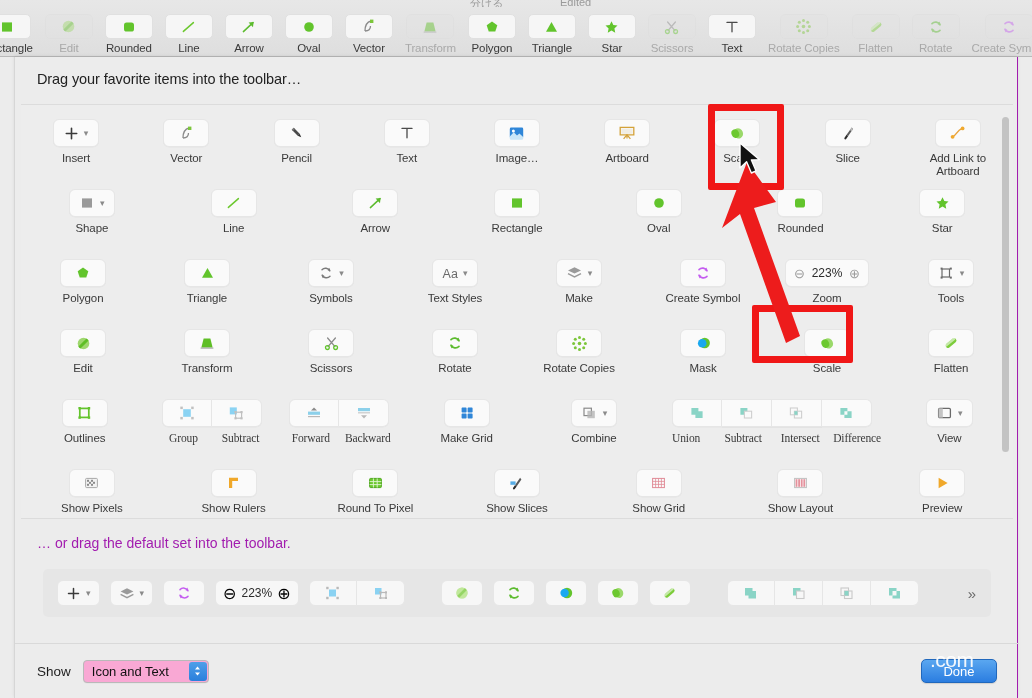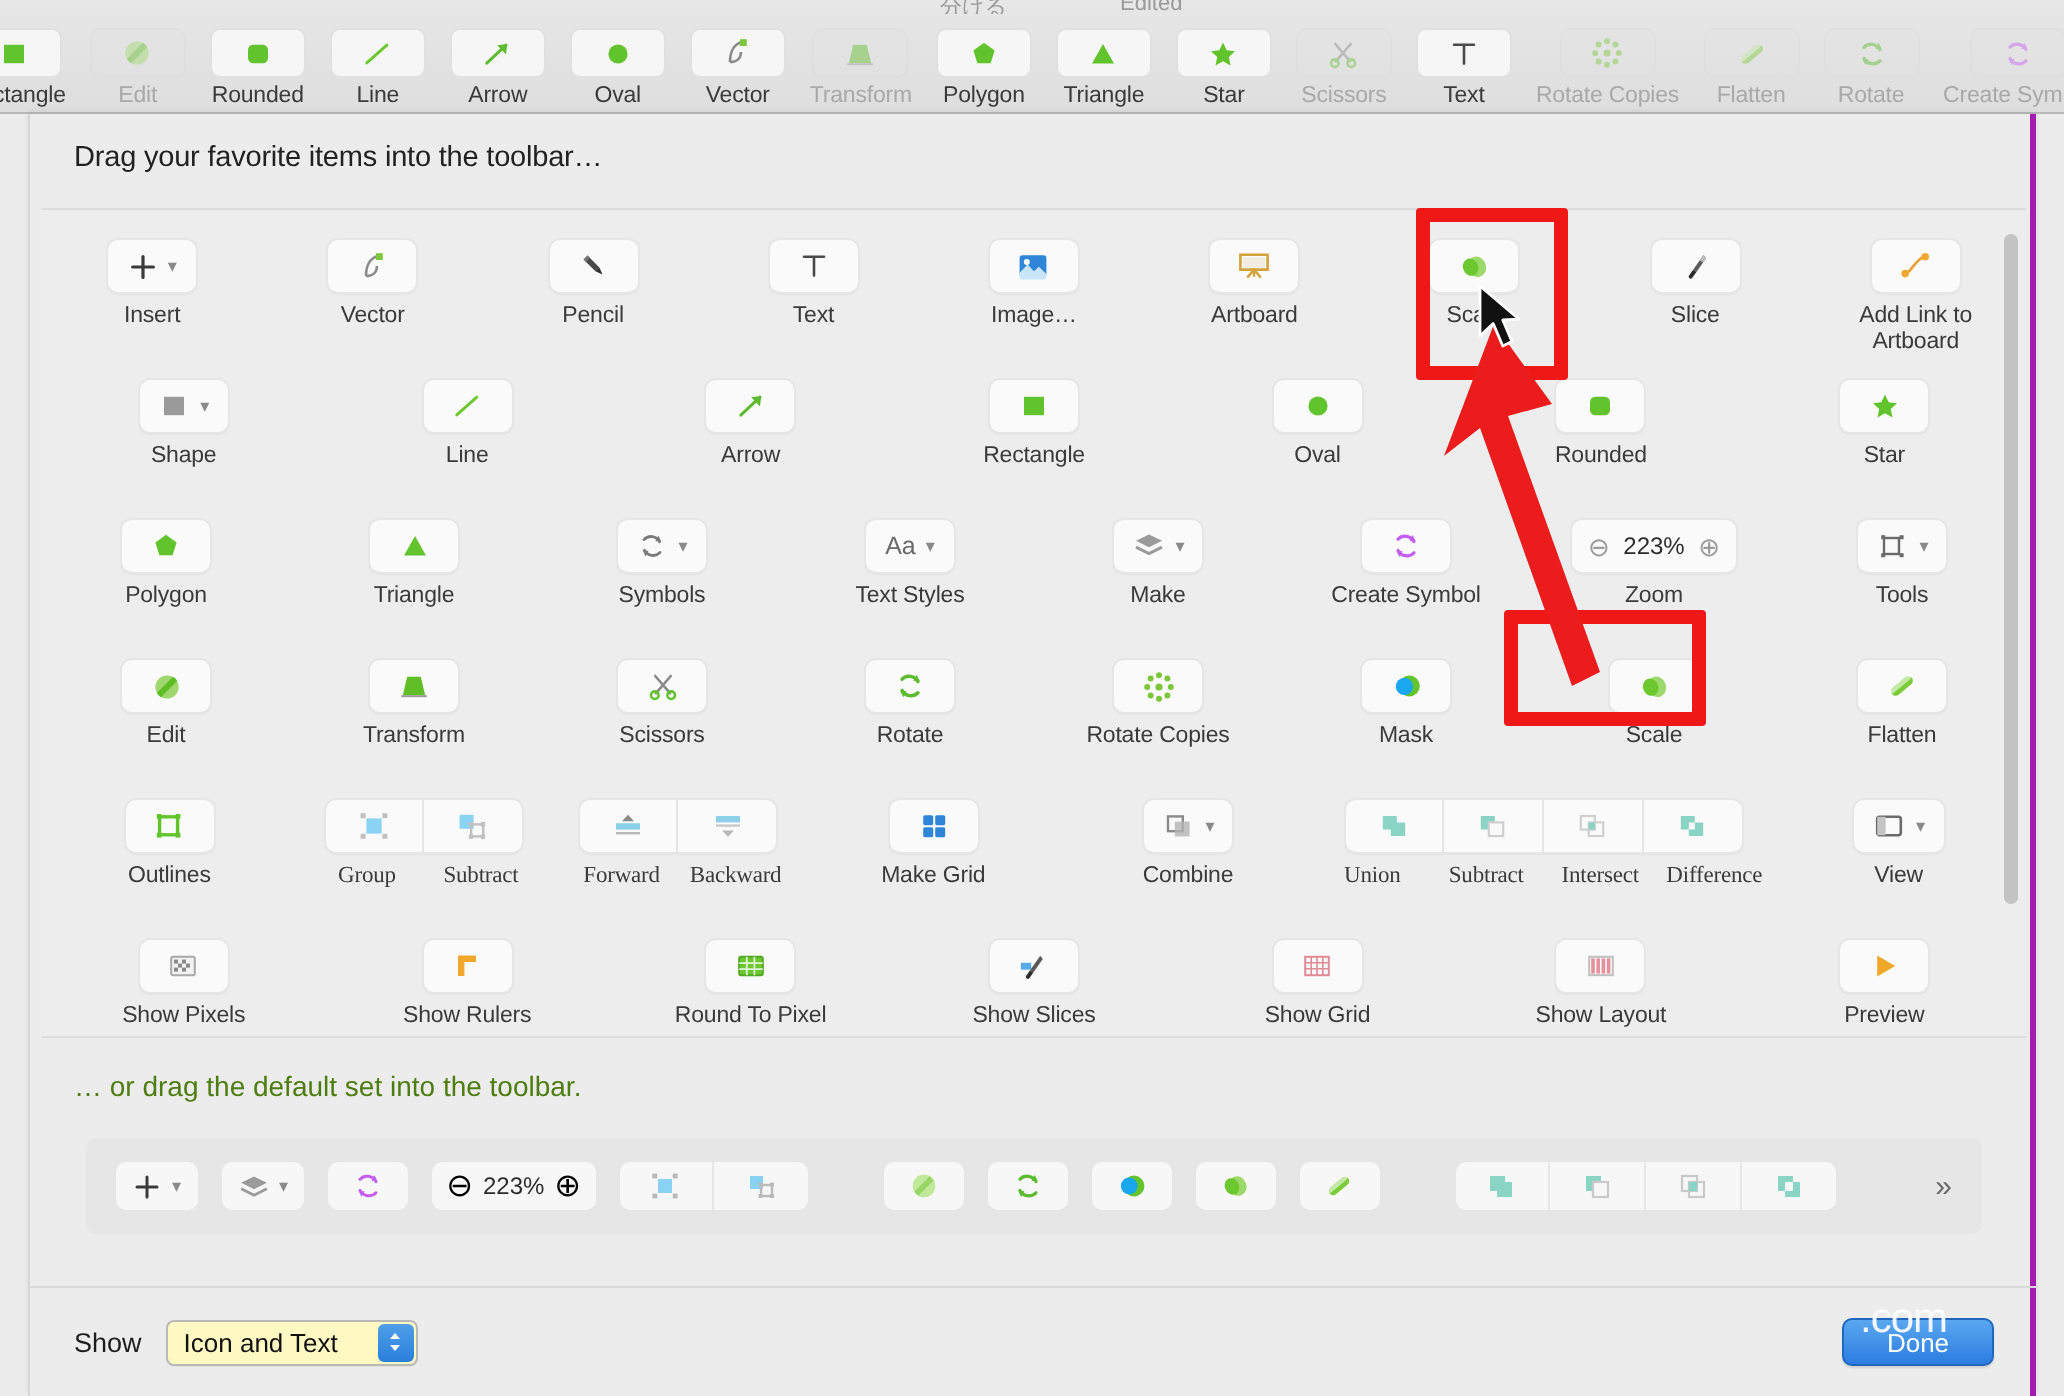--- a/index.html
+++ b/index.html
@@ -38,21 +38,21 @@
   .app-tb-topstrip {
     position: absolute; left: 0; top: 0; width: 1032px; height: 7px;
     overflow: hidden; font-size: 11px; color: #9a9a9a;
   }
   .app-tb-topstrip span { position: absolute; top: -4px; }
 
   
   .sheet {
     position: absolute; left: 14px; top: 57px; width: 1004px; height: 641px;
     background: #ececec;
-    border-left: 1px solid #d6d6d6; border-right: 3px solid #a21caf;
+    border-left: 1px solid #d6d6d6; border-right: 1px solid #a21caf;
     box-shadow: 0 -1px 3px rgba(0,0,0,0.08);
   }
   .sheet-title {
     position: absolute; left: 22px; top: 14px;
     font-size: 14.5px; color: #222; letter-spacing: -0.1px;
   }
 
   
   .palette {
     position: absolute; left: 6px; top: 47px; width: 992px; height: 415px;
@@ -99,21 +99,21 @@
   .scroll-track {
     position: absolute; right: 3px; top: 6px; width: 9px; height: 400px;
   }
   .scroll-thumb {
     position: absolute; top: 6px; left: 1px; width: 7px; height: 335px;
     background: #c3c3c3; border-radius: 4px;
   }
 
   
   .default-label {
-    position: absolute; left: 22px; top: 478px; font-size: 14px; color: #4d7c0f;
+    position: absolute; left: 22px; top: 478px; font-size: 14px; color: #a21caf;
   }
   .default-bar {
     position: absolute; left: 28px; top: 512px; width: 948px; height: 48px;
     background: #e6e6e6; border-radius: 5px;
     display: flex; align-items: center; padding: 0 14px; gap: 10px;
   }
   .db-btn {
     height: 26px; border-radius: 6px; background: #f7f7f7;
     border: 1px solid #e6e6e6; display: flex; align-items: center;
     justify-content: center; gap: 5px; padding: 0 8px; min-width: 42px;
@@ -134,21 +134,21 @@
     position: absolute; left: 0; top: 586px; width: 1004px; height: 1px;
     background: #d9d9d9;
   }
   .footer {
     position: absolute; left: 0; top: 587px; width: 1004px; height: 54px;
     display: flex; align-items: center; padding: 0 22px;
   }
   .show-label { font-size: 13.5px; color: #1d1d1d; margin-right: 12px; }
   .popup {
     display: flex; align-items: center; height: 23px; width: 126px;
-    background: #fef9c3; border: 1px solid #b9b9b9; border-radius: 4px;
+    background: #f9a8d4; border: 1px solid #b9b9b9; border-radius: 4px;
     padding-left: 8px; position: relative; box-shadow: 0 0.5px 0 rgba(0,0,0,0.05);
   }
   .popup .pv { font-size: 13px; color: #111; }
   .popup .stepper {
     position: absolute; right: 1px; top: 1px; width: 18px; height: 19px;
     background: linear-gradient(to bottom,#4f9fe8,#2a7fdc);
     border-radius: 3px; display: flex; flex-direction: column;
     align-items: center; justify-content: center; line-height: 7px;
     color: #fff; font-size: 8px;
   }

